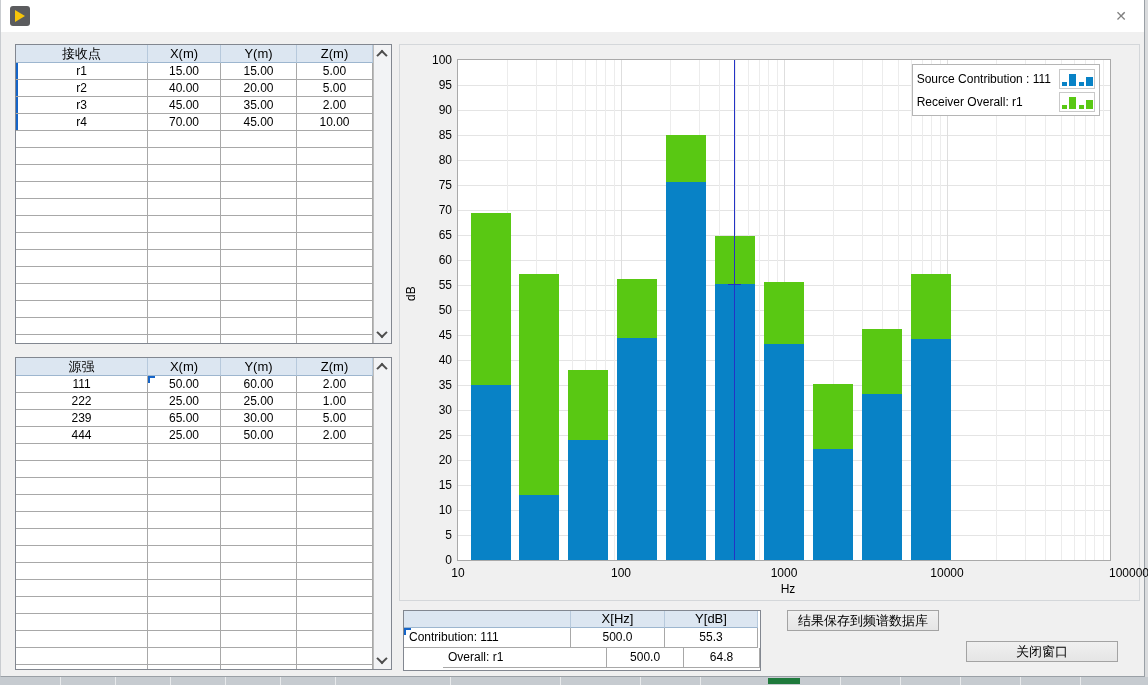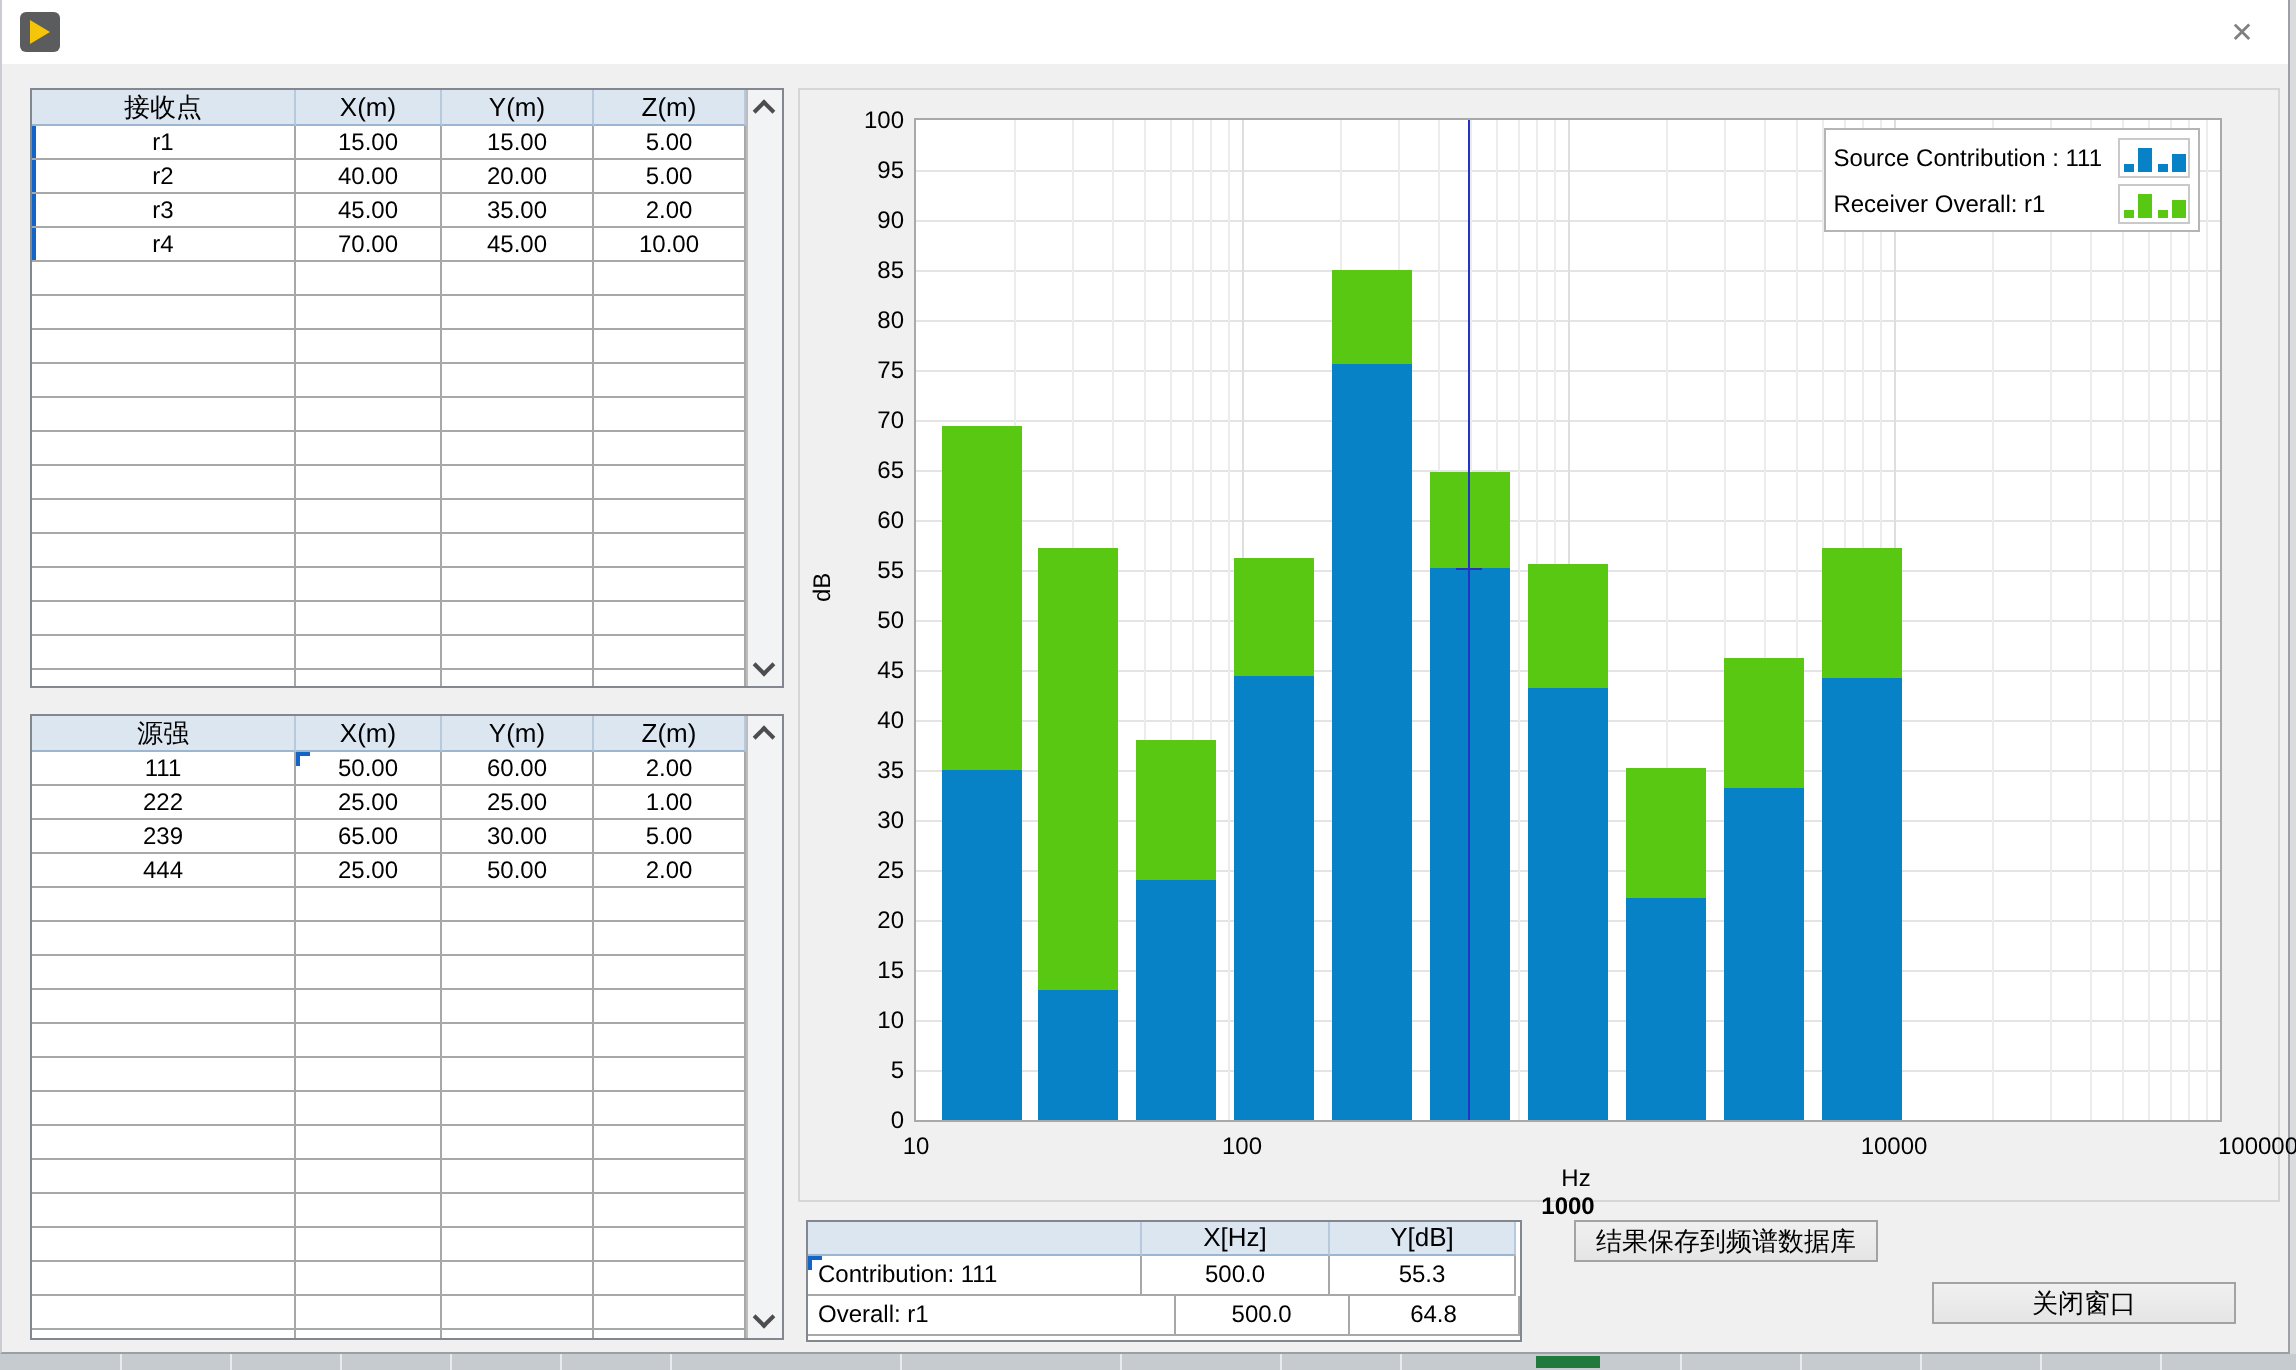--- a/index.html
+++ b/index.html
@@ -459,42 +459,42 @@
         <div class="ytick" style="top: 168px;">65</div>
         <div class="ytick" style="top: 143px;">70</div>
         <div class="ytick" style="top: 118px;">75</div>
         <div class="ytick" style="top: 93px;">80</div>
         <div class="ytick" style="top: 68px;">85</div>
         <div class="ytick" style="top: 43px;">90</div>
         <div class="ytick" style="top: 18px;">95</div>
         <div class="ytick" style="top: -7px;">100</div>
         <div class="xtick" style="left: -35px; top: 506px;">10</div>
         <div class="xtick" style="left: 128px; top: 506px;">100</div>
-        <div class="xtick" style="left: 291px; top: 536px; font-weight: bold;">1000</div>
+        <div class="xtick" style="left: 291px; top: 506px;">1000</div>
         <div class="xtick" style="left: 454px; top: 506px;">10000</div>
         <div class="xtick" style="left: 636px; top: 506px;">100000</div>
       </div>
     <div class="axis-label y">dB</div>
     <div class="axis-label x">Hz</div>
   </div>
 
   <div class="cursor-panel" id="panel-cursor">
     <div class="lv-grid">
         <div class="lv-row lv-head">
           <div class="lv-cell lv-hcell" style="width: 167px;"></div>
           <div class="lv-cell lv-hcell" style="width: 94px;">X[Hz]</div>
           <div class="lv-cell lv-hcell" style="width: 93px;">Y[dB]</div>
         </div>
         <div class="lv-row">
           <div class="lv-cell cell-left sel-corner" style="width: 167px;">Contribution: 111</div>
           <div class="lv-cell" style="width: 94px;">500.0</div>
           <div class="lv-cell" style="width: 93px;">55.3</div>
         </div>
         <div class="lv-row">
-          <div class="lv-cell cell-left" style="width: 200px;">Overall: r1</div>
+          <div class="lv-cell cell-left" style="width: 200px; margin-left: 39px;">Overall: r1</div>
           <div class="lv-cell" style="width: 94px;">500.0</div>
           <div class="lv-cell" style="width: 93px;">64.8</div>
         </div>
       </div>
   </div>
 
   <div class="btn btn-save-db">结果保存到频谱数据库</div>
   <div class="btn btn-close">关闭窗口</div>
 
 </div>

